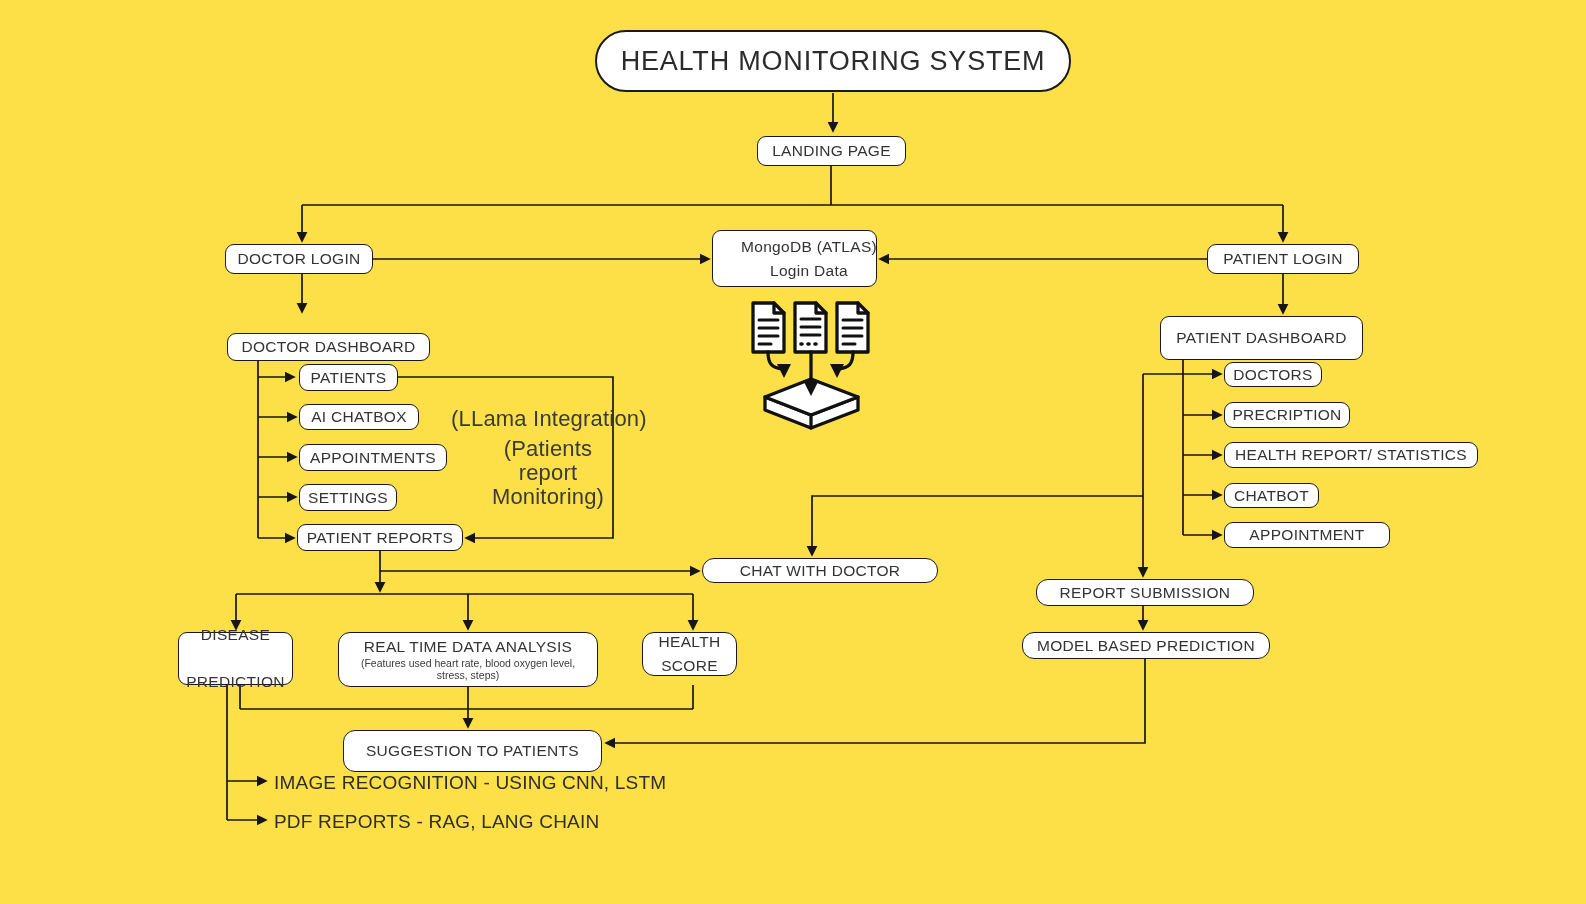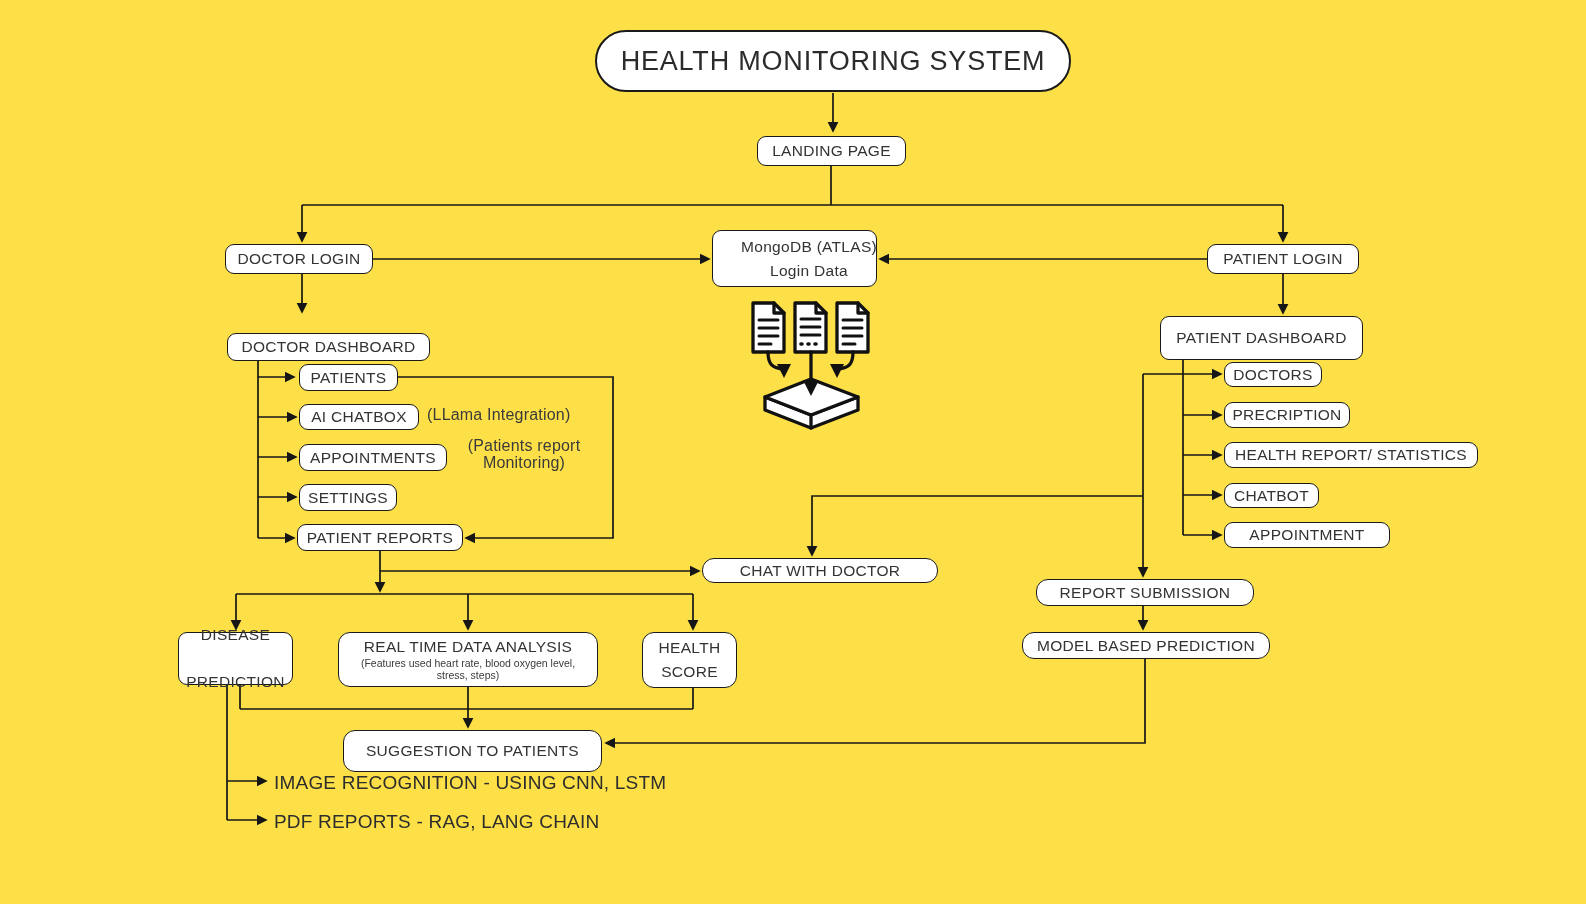--- a/index.html
+++ b/index.html
@@ -7,21 +7,21 @@
           font-family:"Liberation Sans",sans-serif;color:#2e2e2e;}
   #wires{position:absolute;left:0;top:0;width:1586px;height:904px;}
   .node{position:absolute;display:flex;flex-direction:column;align-items:center;justify-content:center;
         box-sizing:border-box;background:#fff;border:1.8px solid #1a1a1a;border-radius:9px;
         font-size:15.5px;letter-spacing:.3px;text-align:center;white-space:nowrap;color:#333;}
   .node.title{border-width:2.8px;border-radius:34px;font-size:27px;letter-spacing:.8px;color:#2b2b2b;}
   .node.thin{border-width:1.4px;line-height:1.5;padding-left:29px;}
   .node.rounder{border-radius:12px;}
   .node.twoline{line-height:1.55;}
   .node .sub{font-size:10.5px;letter-spacing:0;line-height:1.15;white-space:normal;width:225px;margin-top:1px;color:#3a3a3a;}
-  .annot{position:absolute;font-size:16px;letter-spacing:.2px;color:#3a3a3a;white-space:nowrap;}
+  .annot{position:absolute;font-size:22px;letter-spacing:.2px;color:#3a3a3a;white-space:nowrap;margin-left:24px;}
   .annot.center{text-align:center;white-space:normal;line-height:1.08;}
   .bullet{position:absolute;font-size:19px;letter-spacing:.2px;color:#2d2d2d;white-space:nowrap;}
 </style>
 </head>
 <body>
 
 <div id="canvas">
 
   <svg id="wires" viewBox="0 0 1586 904">
     <defs>
@@ -193,21 +193,21 @@
   <div class="node twoline" style="left:178px;top:632px;width:115px;height:53px;gap:23px;">
     <span>DISEASE</span>
     <span>PREDICTION</span>
   </div>
 
   <div class="node rounder" style="left:338px;top:632px;width:260px;height:55px;">
     <span>REAL TIME DATA ANALYSIS</span>
     <span class="sub">(Features used heart rate, blood oxygen level, stress, steps)</span>
   </div>
 
-  <div class="node twoline rounder" style="left:642px;top:632px;width:95px;height:56px;">
+  <div class="node twoline rounder" style="left:642px;top:632px;width:95px;height:44px;">
     <span>HEALTH</span>
     <span>SCORE</span>
   </div>
 
   <div class="node rounder" style="left:343px;top:730px;width:259px;height:42px;">
     <span>SUGGESTION TO PATIENTS</span>
   </div>
 
   <div class="annot" style="left:427px;top:406px;">(LLama Integration)</div>
 

